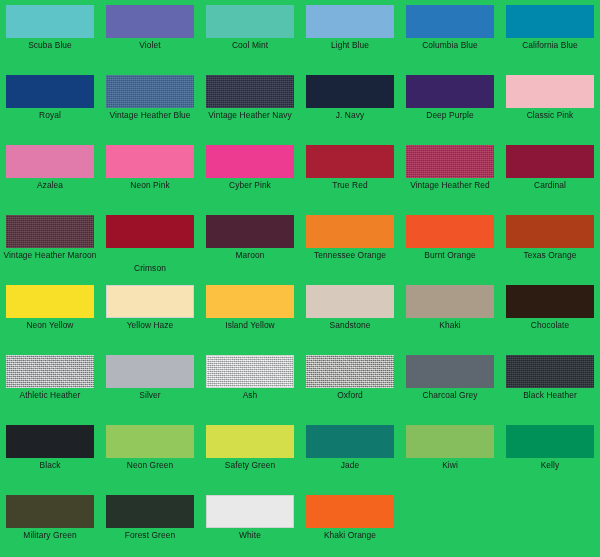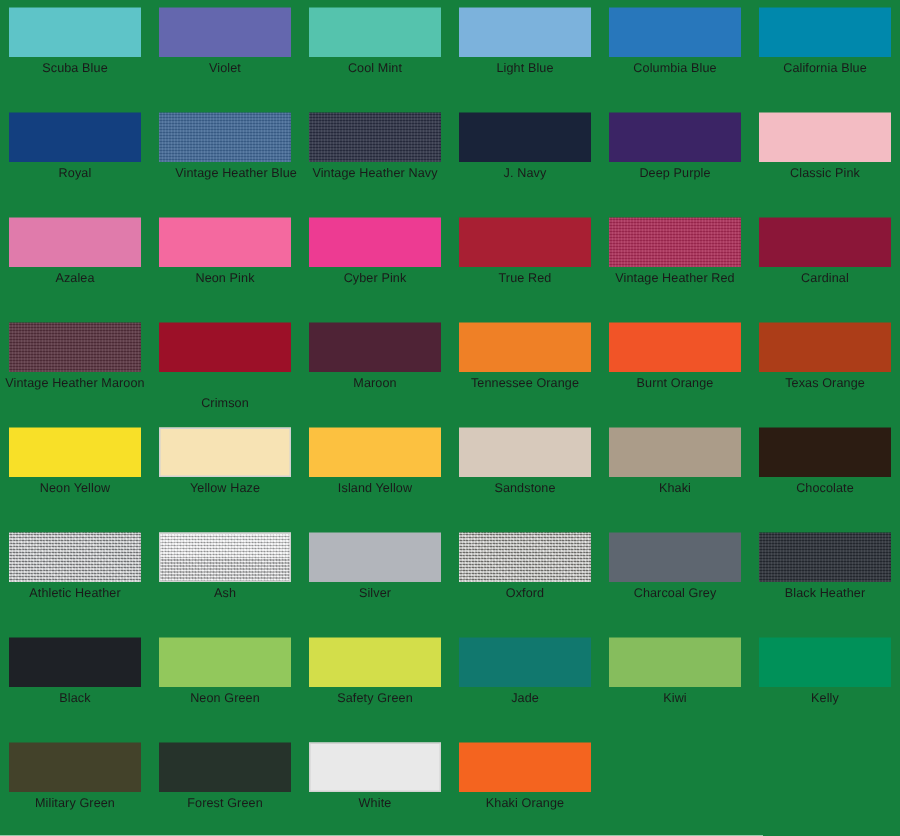--- a/index.html
+++ b/index.html
@@ -64,21 +64,21 @@
     text-align: center;
     font-size: 8.4px;
     line-height: 11px;
     color: #1a1a1a;
     letter-spacing: .01em;
   }
 </style>
 </head>
 <body>
 
-<div id="swatch-grid" style="background: #15803d;">
+<div id="swatch-grid" style="background: #22c55e;">
     <div class="swatch-cell">
       <div class="swatch-chip" style="background: rgb(94, 196, 200);"></div>
       <div class="swatch-label" style="color: rgb(26, 26, 26);">Scuba Blue</div>
     </div>
     <div class="swatch-cell">
       <div class="swatch-chip" style="background: rgb(100, 103, 174);"></div>
       <div class="swatch-label" style="color: rgb(26, 26, 26);">Violet</div>
     </div>
     <div class="swatch-cell">
       <div class="swatch-chip" style="background: rgb(85, 195, 173);"></div>
@@ -95,21 +95,21 @@
     <div class="swatch-cell">
       <div class="swatch-chip" style="background: rgb(0, 136, 172);"></div>
       <div class="swatch-label" style="color: rgb(26, 26, 26);">California Blue</div>
     </div>
     <div class="swatch-cell">
       <div class="swatch-chip" style="background: rgb(19, 63, 127);"></div>
       <div class="swatch-label" style="color: rgb(26, 26, 26);">Royal</div>
     </div>
     <div class="swatch-cell">
       <div class="swatch-chip heathered" style="background: rgb(63, 103, 149);"></div>
-      <div class="swatch-label" style="color: rgb(26, 26, 26); text-align: right;">Vintage Heather Blue</div>
+      <div class="swatch-label" style="color: rgb(26, 26, 26);">Vintage Heather Blue</div>
     </div>
     <div class="swatch-cell">
       <div class="swatch-chip heathered" style="background: rgb(43, 47, 67);"></div>
       <div class="swatch-label" style="color: rgb(26, 26, 26);">Vintage Heather Navy</div>
     </div>
     <div class="swatch-cell">
       <div class="swatch-chip" style="background: rgb(25, 35, 57);"></div>
       <div class="swatch-label" style="color: rgb(26, 26, 26);">J. Navy</div>
     </div>
     <div class="swatch-cell">
@@ -190,26 +190,26 @@
     </div>
     <div class="swatch-cell">
       <div class="swatch-chip" style="background: rgb(44, 28, 18);"></div>
       <div class="swatch-label" style="color: rgb(26, 26, 26);">Chocolate</div>
     </div>
     <div class="swatch-cell">
       <div class="swatch-chip heathered strong" style="background: rgb(176, 179, 182);"></div>
       <div class="swatch-label" style="color: rgb(26, 26, 26);">Athletic Heather</div>
     </div>
     <div class="swatch-cell">
+      <div class="swatch-chip" style="background: rgb(178, 181, 187);"></div>
+      <div class="swatch-label" style="color: rgb(26, 26, 26);">Silver</div>
+    </div>
+    <div class="swatch-cell">
       <div class="swatch-chip heathered strong bordered" style="background: rgb(227, 228, 230);"></div>
       <div class="swatch-label" style="color: rgb(26, 26, 26);">Ash</div>
-    </div>
-    <div class="swatch-cell">
-      <div class="swatch-chip" style="background: rgb(178, 181, 187);"></div>
-      <div class="swatch-label" style="color: rgb(26, 26, 26);">Silver</div>
     </div>
     <div class="swatch-cell">
       <div class="swatch-chip heathered strong" style="background: rgb(168, 167, 162);"></div>
       <div class="swatch-label" style="color: rgb(26, 26, 26);">Oxford</div>
     </div>
     <div class="swatch-cell">
       <div class="swatch-chip" style="background: rgb(94, 102, 112);"></div>
       <div class="swatch-label" style="color: rgb(26, 26, 26);">Charcoal Grey</div>
     </div>
     <div class="swatch-cell">

